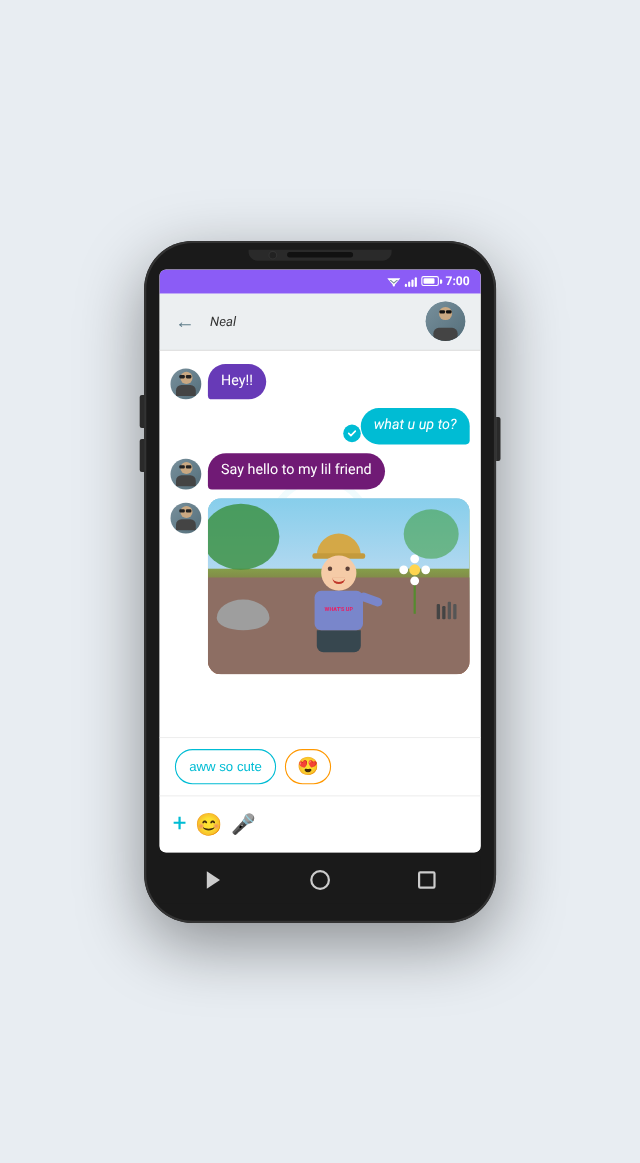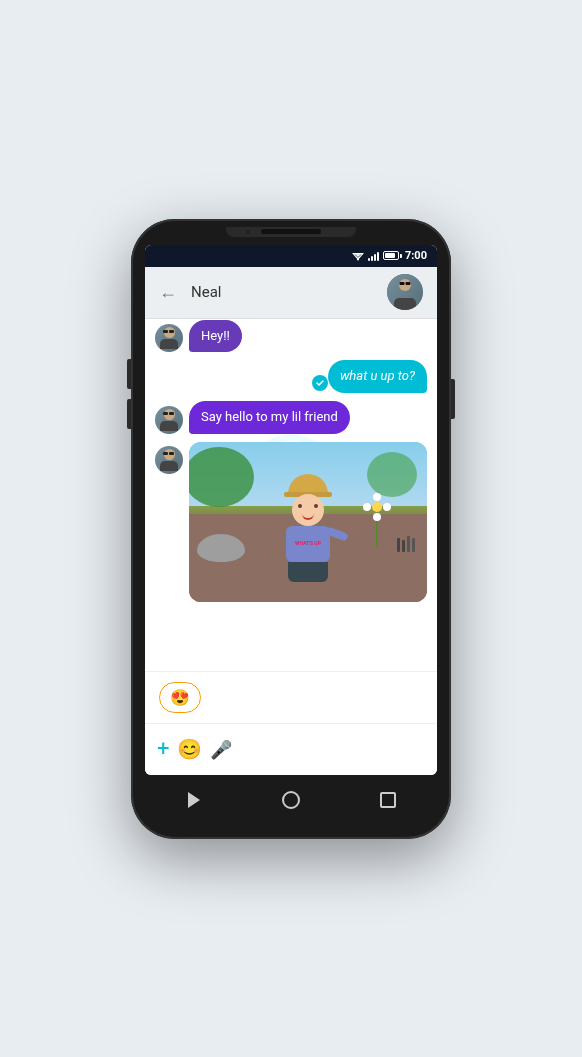--- a/index.html
+++ b/index.html
@@ -61,21 +61,21 @@
       border-radius: 6px;
       overflow: hidden;
       margin-top: 8px;
       display: flex;
       flex-direction: column;
       position: relative;
     }
 
     
     .status-bar {
-      background: #0f172a;
+      background: #8b5cf6;
       height: 22px;
       display: flex;
       align-items: center;
       justify-content: flex-end;
       padding: 0 10px;
       flex-shrink: 0;
     }
     .status-icons {
       display: flex;
       align-items: center;
@@ -133,24 +133,25 @@
       flex-shrink: 0;
       border-bottom: 1px solid #ddd;
     }
     .back-arrow {
       color: #607d8b;
       font-size: 18px;
       margin-right: 14px;
       cursor: pointer;
     }
     .contact-name {
-      font-size: 15px;
+      font-size: 12px;
       font-weight: 400;
       color: #333;
       flex: 1;
+      font-style: italic;
     }
     .contact-avatar-header {
       width: 36px;
       height: 36px;
       border-radius: 50%;
       background: #607d8b;
       overflow: hidden;
       display: flex;
       align-items: center;
       justify-content: center;
@@ -161,21 +162,21 @@
       border-radius: 50%;
       background: linear-gradient(135deg, #78909c 0%, #546e7a 100%);
       position: relative;
       overflow: hidden;
     }
 
     
     .chat-area {
       flex: 1;
       overflow-y: auto;
-      padding: 1px 10px;
+      padding: 12px 10px;
       background: #fff;
       position: relative;
     }
 
     
     .chat-watermark {
       position: absolute;
       top: 50%;
       left: 50%;
       transform: translate(-50%, -60%);
@@ -248,21 +249,21 @@
       background: #673ab7;
       color: white;
       border-bottom-left-radius: 4px;
     }
     .bubble.outgoing-teal {
       background: #00bcd4;
       color: white;
       border-bottom-right-radius: 4px;
     }
     .bubble.incoming-purple2 {
-      background: #6d28d9;
+      background: #701a75;
       color: white;
       border-bottom-left-radius: 4px;
     }
 
     .read-receipt {
       width: 16px;
       height: 16px;
       background: #00bcd4;
       border-radius: 50%;
       display: flex;
@@ -712,20 +713,21 @@
                 <div class="flower-stem"></div>
               </div>
             </div>
           </div>
         </div>
       </div>
 
     </div>
 
     <div class="smart-replies">
+      <button class="smart-reply-chip">aww so cute</button>
       <button class="emoji-chip">😍</button>
     </div>
 
     <div class="input-bar">
       <span class="plus-btn">+</span>
       <span class="emoji-btn">😊</span>
       <span class="mic-btn">🎤</span>
     </div>
 
   </div>

